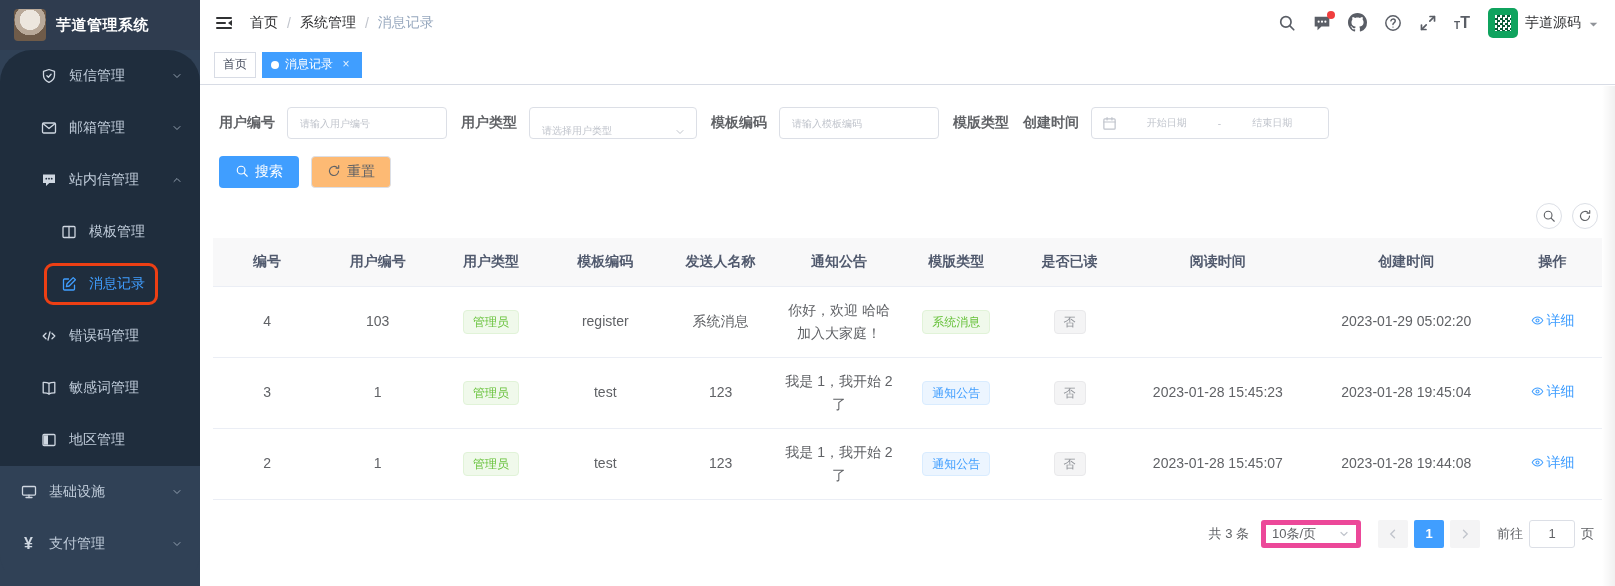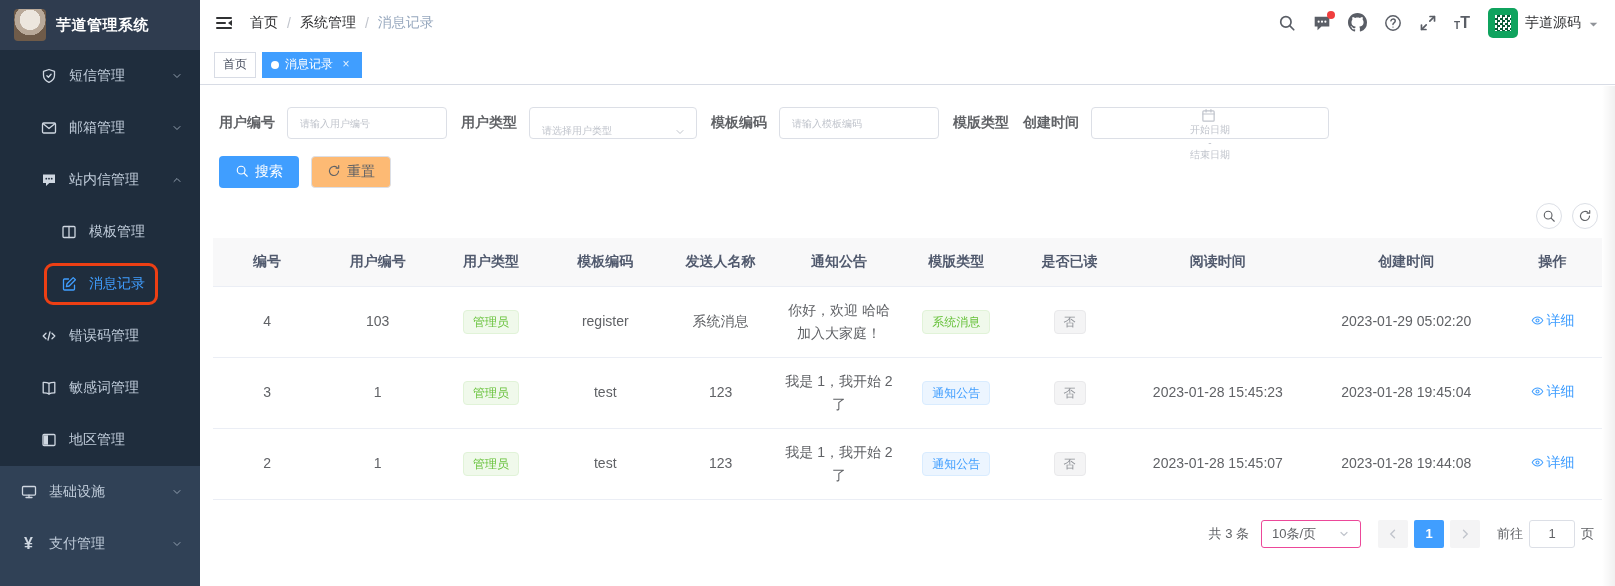--- a/index.html
+++ b/index.html
@@ -10,21 +10,21 @@
     -webkit-font-smoothing:antialiased;
   }
   .layout { display:flex; width:100%; height:100%; }
 
   
   .sidebar { width:200px; flex-shrink:0; background:#304156; display:flex; flex-direction:column; }
   .logo { height:50px; background:#2f3c4f; display:flex; align-items:center; padding:0 14px; gap:10px; cursor:pointer; }
   .logo-img { width:32px; height:32px; border-radius:4px; flex-shrink:0;
     background:radial-gradient(circle at 50% 34%, #ece6de 0 38%, #b9a999 39% 58%, #6f5b49 59% 100%); }
   .logo-title { color:#fff; font-size:15px; font-weight:700; letter-spacing:.5px; white-space:nowrap; }
-  .menu { flex:1; overflow:hidden; }
+  .menu { flex:1; overflow:hidden;border-radius:32px; }
   .menu-item { height:52px; display:flex; align-items:center; color:#bfcbd9; font-size:14px; cursor:pointer; position:relative; white-space:nowrap; }
   .menu-item.level1 { padding-left:20px; background:#304156; }
   .menu-item.level2 { padding-left:40px; background:#1f2d3d; }
   .menu-item.level3 { padding-left:60px; background:#1f2d3d; }
   .menu-item .mi-icon { width:17px; height:17px; margin-right:12px; display:inline-flex; align-items:center; justify-content:center; color:#cfd7e1; }
   .menu-item.active, .menu-item.active .mi-icon { color:#409eff; }
   .mi-arrow { position:absolute; right:17px; color:#94a1b1; display:inline-flex; }
   .yen { font-size:16px; font-weight:700; line-height:1; }
   .annotation { position:absolute; left:44px; top:5px; width:114px; height:42px; border-radius:9px; pointer-events:none; border:3px solid #ed3f14; }
 
@@ -61,21 +61,21 @@
   
   .content { flex:1; padding:13px 13px 0; overflow:hidden; }
   .search { display:flex; align-items:center; gap:14px; margin:9px 0 0 6px; }
   .fld { display:flex; align-items:center; gap:12px; }
   .fld-label { font-size:14px; font-weight:700; color:#606266; white-space:nowrap; }
   .ctl { height:32px; border:1px solid #dcdfe6; border-radius:4px; background:#fff; display:flex; align-items:center; font-size:10px; color:#c0c4cc; }
   .ctl.input { width:160px; }
   .ctl.input input { border:none; outline:none; width:100%; height:100%; padding:0 12px; font:inherit; color:#606266; background:transparent; }
   .ctl.input input::placeholder { color:#c0c4cc; }
   .ctl.select { width:168px; padding:0 10px 0 12px; justify-content:space-between; cursor:pointer;align-items:flex-end; }
-  .ctl.range { width:238px; padding:0 10px; cursor:pointer;flex-direction:column; }
+  .ctl.range { width:238px; padding:0 10px; cursor:pointer; }
   .ctl.range .cal { display:inline-flex; color:#c0c4cc; margin-right:4px; }
   .ctl.range .ph { flex:1; text-align:center; }
   .ctl.range .rsep { width:14px; text-align:center; color:#c0c4cc; }
   .chev { display:inline-flex; color:#c0c4cc; }
 
   .btn-row { display:flex; gap:12px; margin:17px 0 0 6px; }
   .btn { height:32px; padding:0 15px; border-radius:4px; font-size:14px; display:inline-flex; align-items:center; gap:6px; cursor:pointer; border:1px solid transparent; font-family:inherit; }
   .btn.primary { background:#409eff; color:#fff; }
   .btn.plain { background:#fdba74; border-color:#dcdfe6; color:#606266; }
 
@@ -86,21 +86,21 @@
   .grid th { background:#f8f8f9; color:#515a6e; font-weight:700; height:48px; border-bottom:1px solid #ebeef5; padding:0 4px; text-align:center; }
   .grid td { border-bottom:1px solid #ebeef5; text-align:center; padding:12px 6px; line-height:23px; vertical-align:middle; word-break:break-word; }
   .tag { display:inline-block; font-size:12px; line-height:22px; padding:0 9px; border-radius:4px; border:1px solid transparent; }
   .tag.success { color:#67c23a; background:#f0f9eb; border-color:#e1f3d8; }
   .tag.primary { color:#409eff; background:#ecf5ff; border-color:#d9ecff; }
   .tag.info { color:#909399; background:#f4f4f5; border-color:#e9e9eb; }
   .link { color:#409eff; display:inline-flex; align-items:center; gap:3px; cursor:pointer; text-decoration:none; font-size:14px; white-space:nowrap; }
 
   .pagination { display:flex; align-items:center; justify-content:flex-end; margin:20px 8px 0 0; padding-bottom:14px; font-size:13px; color:#606266; }
   .pg-total { margin-right:12px; }
-  .size-select { width:100px; height:28px; border:1px solid #ec4899; border-radius:3px; display:flex; align-items:center; justify-content:center; gap:22px; cursor:pointer; background:#fff; margin-right:14px; }
+  .size-select { width:100px; height:28px; border:5px solid #ec4899; border-radius:3px; display:flex; align-items:center; justify-content:center; gap:22px; cursor:pointer; background:#fff; margin-right:14px; }
   .page-btn { min-width:30px; height:28px; border:none; border-radius:2px; background:#f4f4f5; color:#c0c4cc; display:inline-flex; align-items:center; justify-content:center; cursor:pointer; margin:0 3px; padding:0; }
   .page-btn.num { color:#606266; font-size:13px; }
   .page-btn.num.active { background:#409eff; color:#fff; font-weight:700; }
   .pg-goto { margin-left:14px; margin-right:6px; }
   .goto-input { width:46px; height:28px; border:1px solid #dcdfe6; border-radius:3px; text-align:center; font:inherit; color:#606266; outline:none; }
   .pg-unit { margin-left:6px; }
 </style>
 </head>
 <body>
 

